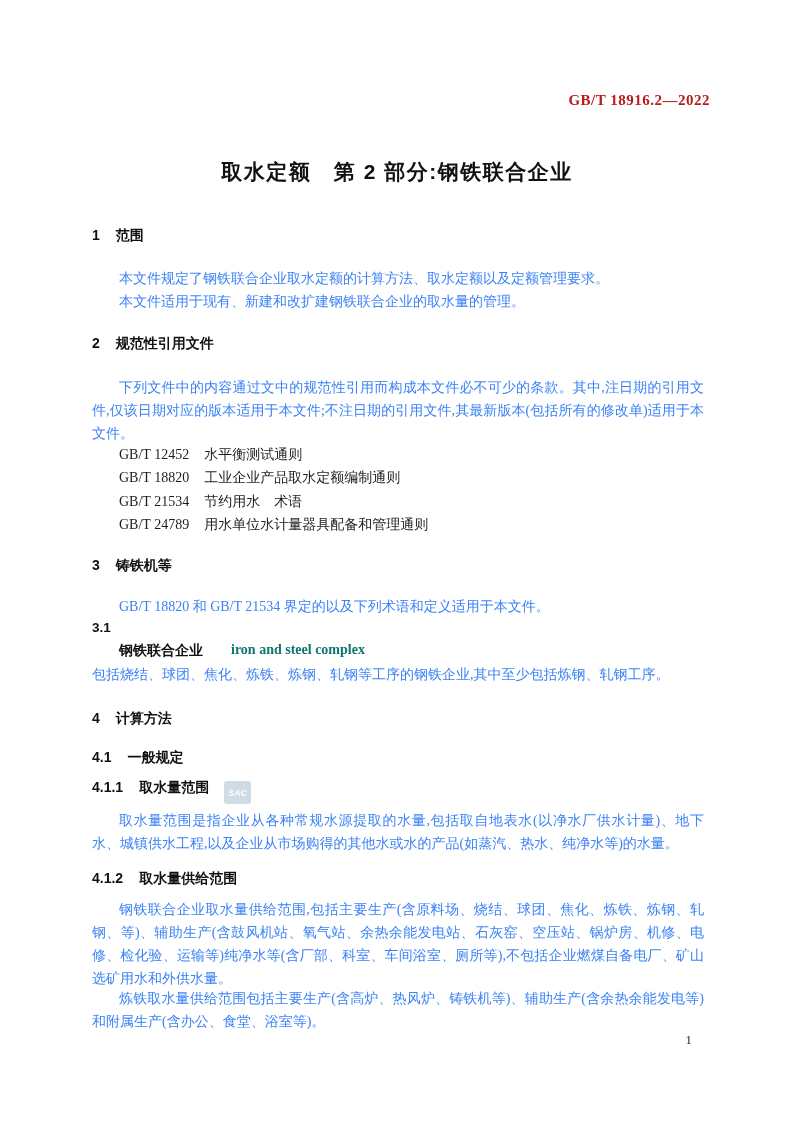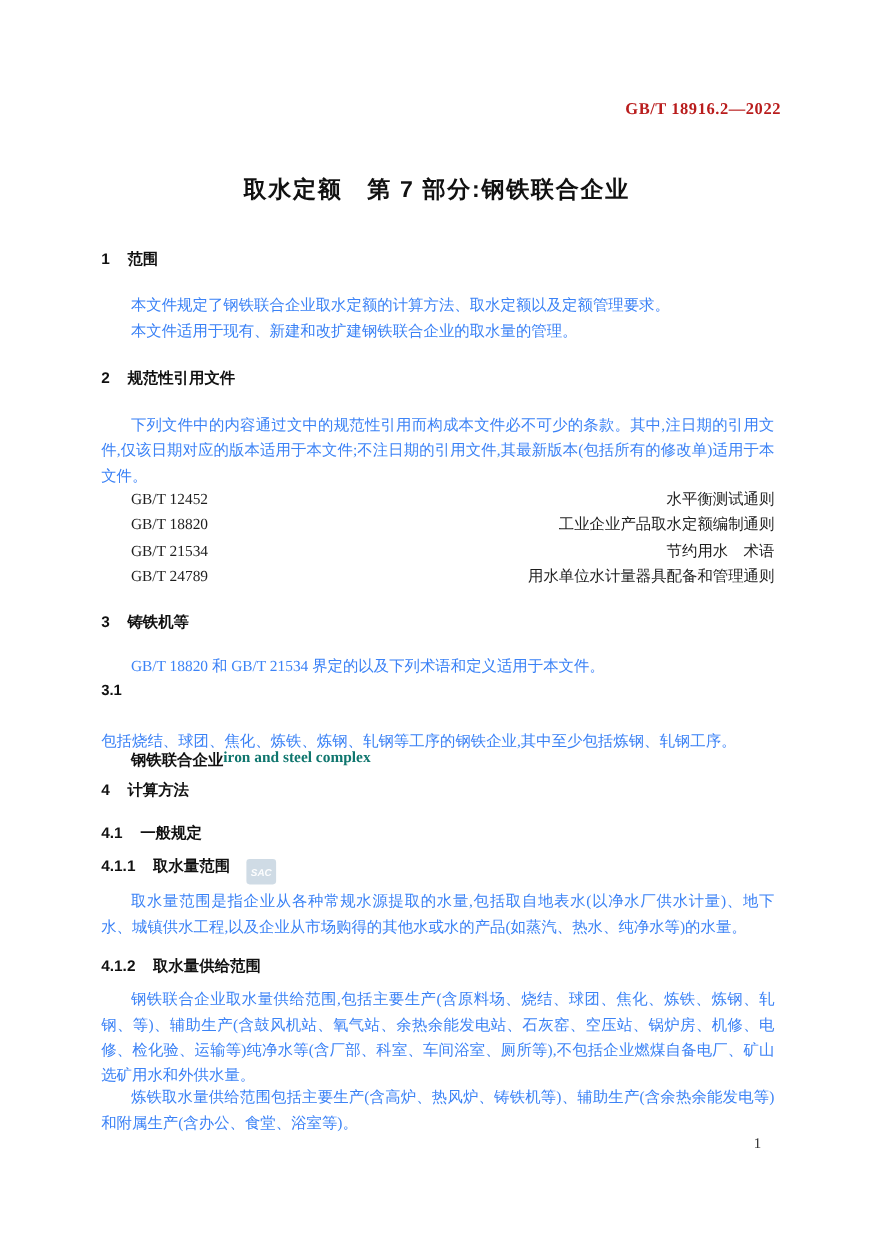--- a/index.html
+++ b/index.html
@@ -55,38 +55,36 @@
   .indent { text-indent: 27px; }
 
   .ref-list { left: 119px; width: 585px; }
   .ref-row {
     display: flex;
     gap: 15px;
     height: 23.4px;
     line-height: 23.4px;
     font-size: 14px;
     white-space: nowrap;
-    justify-content: space-between;
   }
 
   .term-num {
     left: 92px;
     font-family: "Liberation Sans", sans-serif;
     font-weight: bold;
     font-size: 13.5px;
     line-height: 18px;
     color: #111;
   }
   .term-line {
     left: 119px;
     display: flex;
-    gap: 0;
+    gap: 28px;
     line-height: 20px;
     white-space: nowrap;
-    margin-top: 40px;
   }
   .term-zh {
     font-family: "Liberation Sans", sans-serif;
     font-weight: bold;
     font-size: 14px;
     color: #111;
   }
   .term-en {
     font-family: "Liberation Serif", serif;
     font-weight: bold;
@@ -119,21 +117,21 @@
 </style>
 </head>
 <body>
 
 <div class="page">
 
   <div class="abs sac-watermark">SAC</div>
 
   <div class="abs doc-code z1">GB/T 18916.2—2022</div>
 
-  <div class="abs doc-title z1">取水定额　第 7 部分:钢铁联合企业</div>
+  <div class="abs doc-title z1">取水定额　第 2 部分:钢铁联合企业</div>
 
   <div class="abs heading z1" style="top:225px">
     <span>1</span>
     <span>范围</span>
   </div>
   <div class="abs body-text indent z1" style="top:267px">本文件规定了钢铁联合企业取水定额的计算方法、取水定额以及定额管理要求。</div>
   <div class="abs body-text indent z1" style="top:290px">本文件适用于现有、新建和改扩建钢铁联合企业的取水量的管理。</div>
 
   <div class="abs heading z1" style="top:333px">
     <span>2</span>

